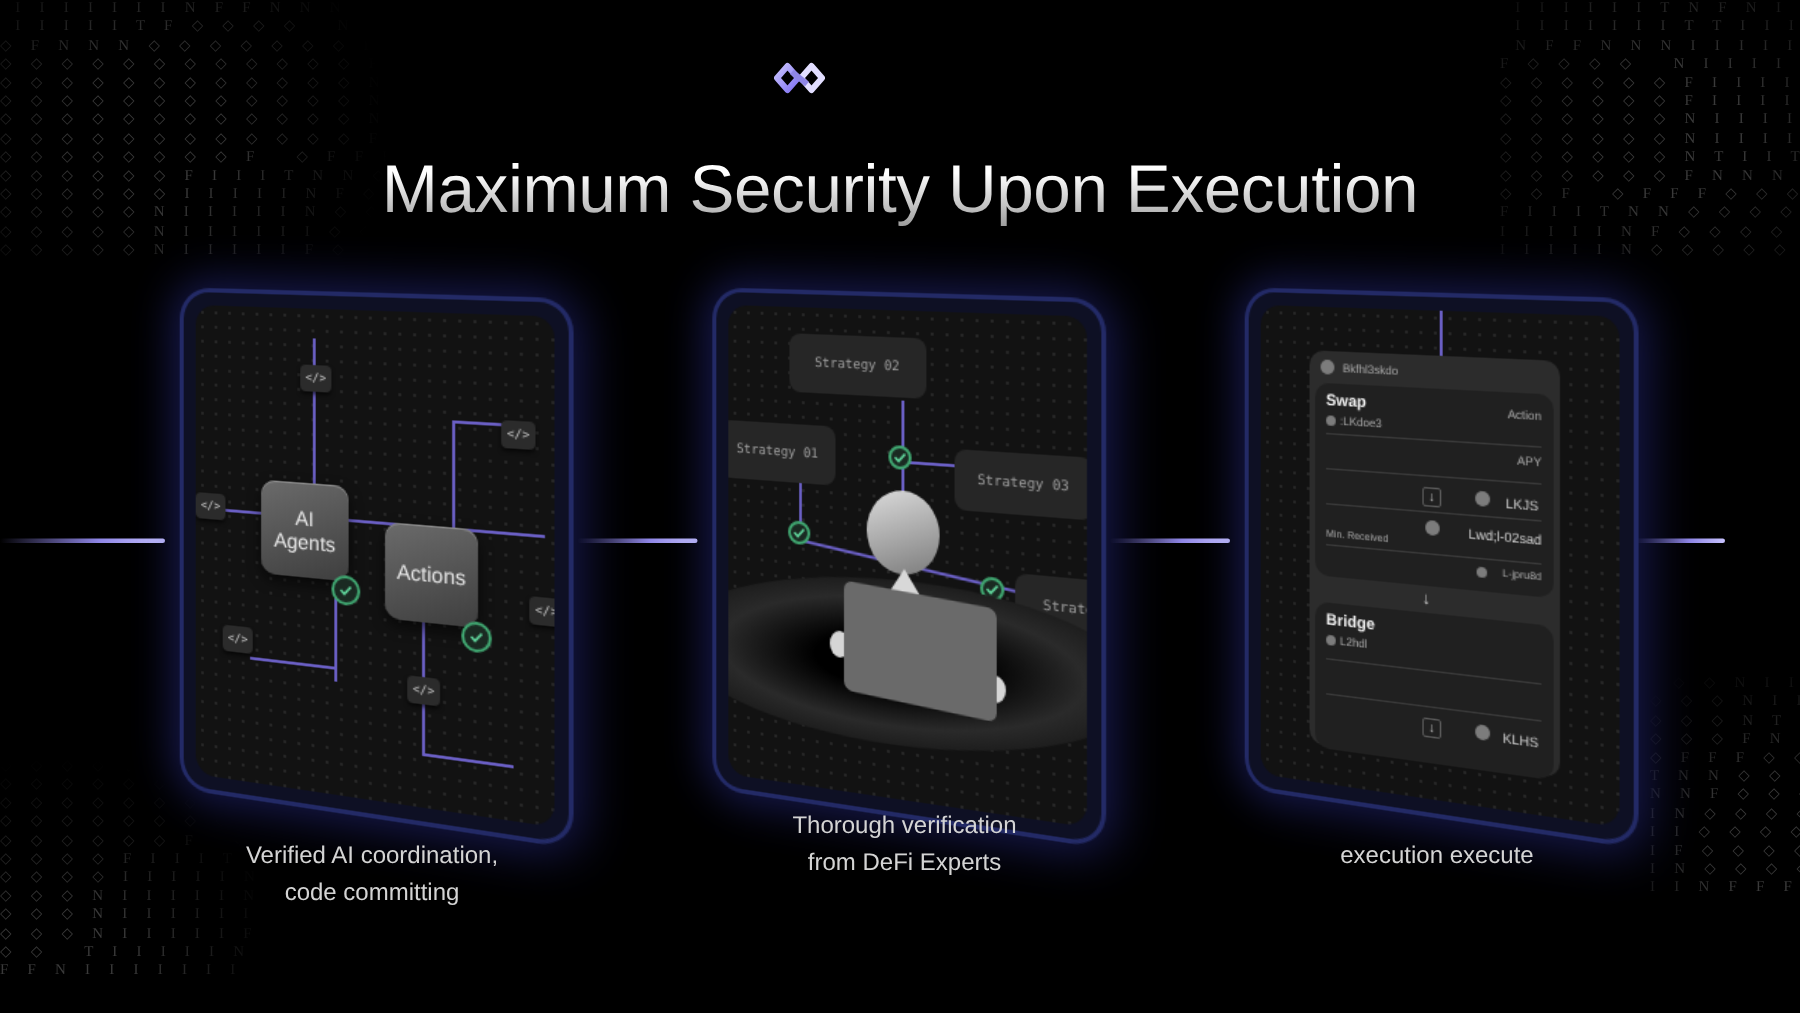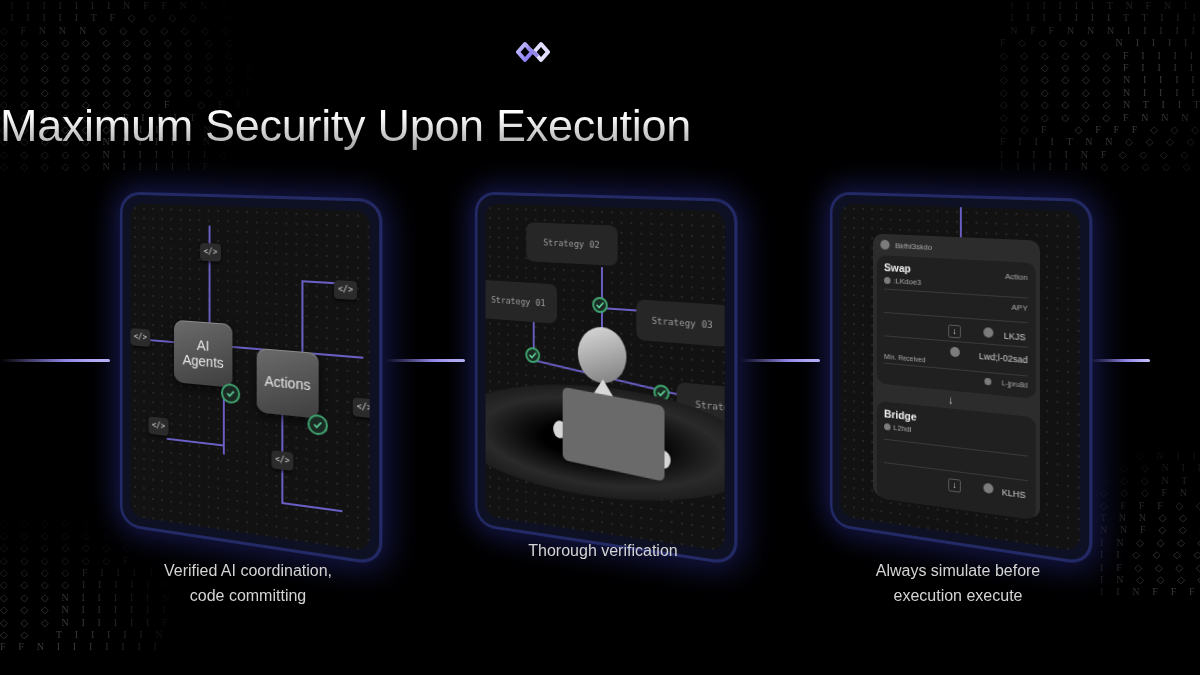--- a/index.html
+++ b/index.html
@@ -10,21 +10,21 @@
   .matrix { position: absolute; font-family: Liberation Serif, serif; font-size: 10px; line-height: 12.4px; letter-spacing: 2.6px; color: #3a3a3a; white-space: pre; pointer-events: none; }
   .matrix.tl { left: 0; top: 0; -webkit-mask-image: radial-gradient(ellipse 160px 150px at 100px 90px, #000 30%, transparent 100%); mask-image: radial-gradient(ellipse 160px 150px at 100px 90px, #000 30%, transparent 100%); }
   .matrix.tr { left: 1000px; top: 0; -webkit-mask-image: radial-gradient(ellipse 170px 150px at 110px 90px, #000 30%, transparent 100%); mask-image: radial-gradient(ellipse 170px 150px at 110px 90px, #000 30%, transparent 100%); }
   .matrix.bl { left: 0; top: 505px; -webkit-mask-image: radial-gradient(ellipse 150px 140px at 40px 140px, #000 30%, transparent 100%); mask-image: radial-gradient(ellipse 150px 140px at 40px 140px, #000 30%, transparent 100%); }
   .matrix.br { left: 1100px; top: 450px; -webkit-mask-image: radial-gradient(ellipse 120px 130px at 80px 110px, #000 30%, transparent 100%); mask-image: radial-gradient(ellipse 120px 130px at 80px 110px, #000 30%, transparent 100%); }
 
   
   .logo { position: absolute; left: 516px; top: 41px; display: flex; align-items: center; gap: 8px; }
   .logo svg { width: 34px; height: 22px; }
   .logo-text { font-size: 29px; font-weight: 700; letter-spacing: 1px; color: #ece9ff; }
-  .headline { position: absolute; left: 0; width: 1200px; top: 100px; font-size: 45px; font-weight: 400; letter-spacing: -0.3px;
+  .headline { position: absolute; left: 0; width: 1200px; top: 100px; text-align: center; font-size: 45px; font-weight: 400; letter-spacing: -0.3px;
     background: linear-gradient(180deg, #ffffff 30%, #9a9a9a 100%); -webkit-background-clip: text; background-clip: text; color: transparent; }
 
   
   .hline { position: absolute; height: 3px; top: 359px; background: linear-gradient(90deg, rgba(130,120,220,0) 0%, #8f86e6 60%, #c8c3ff 100%); border-radius: 2px; }
 
   
   .panel { position: absolute; width: 270px; height: 350px; transform-origin: center; }
   .panel .frame { position: absolute; inset: 0; border-radius: 22px; background: #0e1024; box-shadow: 0 0 30px 6px rgba(50,55,170,0.45), inset 0 0 0 3px #232a66; transform: perspective(700px) rotateY(-14deg) skewY(5deg); }
   .panel .screen { position: absolute; left: 12px; top: 12px; right: 12px; bottom: 12px; border-radius: 14px; background-color: #121212;
     background-image: radial-gradient(circle, #262626 1px, transparent 1.2px); background-size: 10px 10px; overflow: hidden; }
@@ -252,17 +252,17 @@
     </div>
   </div>
 </div>
 
 <div class="caption" style="left:98px;top:558px;">
   <div>Verified AI coordination,</div>
   <div>code committing</div>
 </div>
 <div class="caption" style="left:453px;top:538px;">
   <div>Thorough verification</div>
+  <div>from DeFi Experts</div>
 </div>
 <div class="caption" style="left:808px;top:558px;">
-  <div>Always simulate before</div>
   <div>execution execute</div>
 </div>
 
 </body></html>

